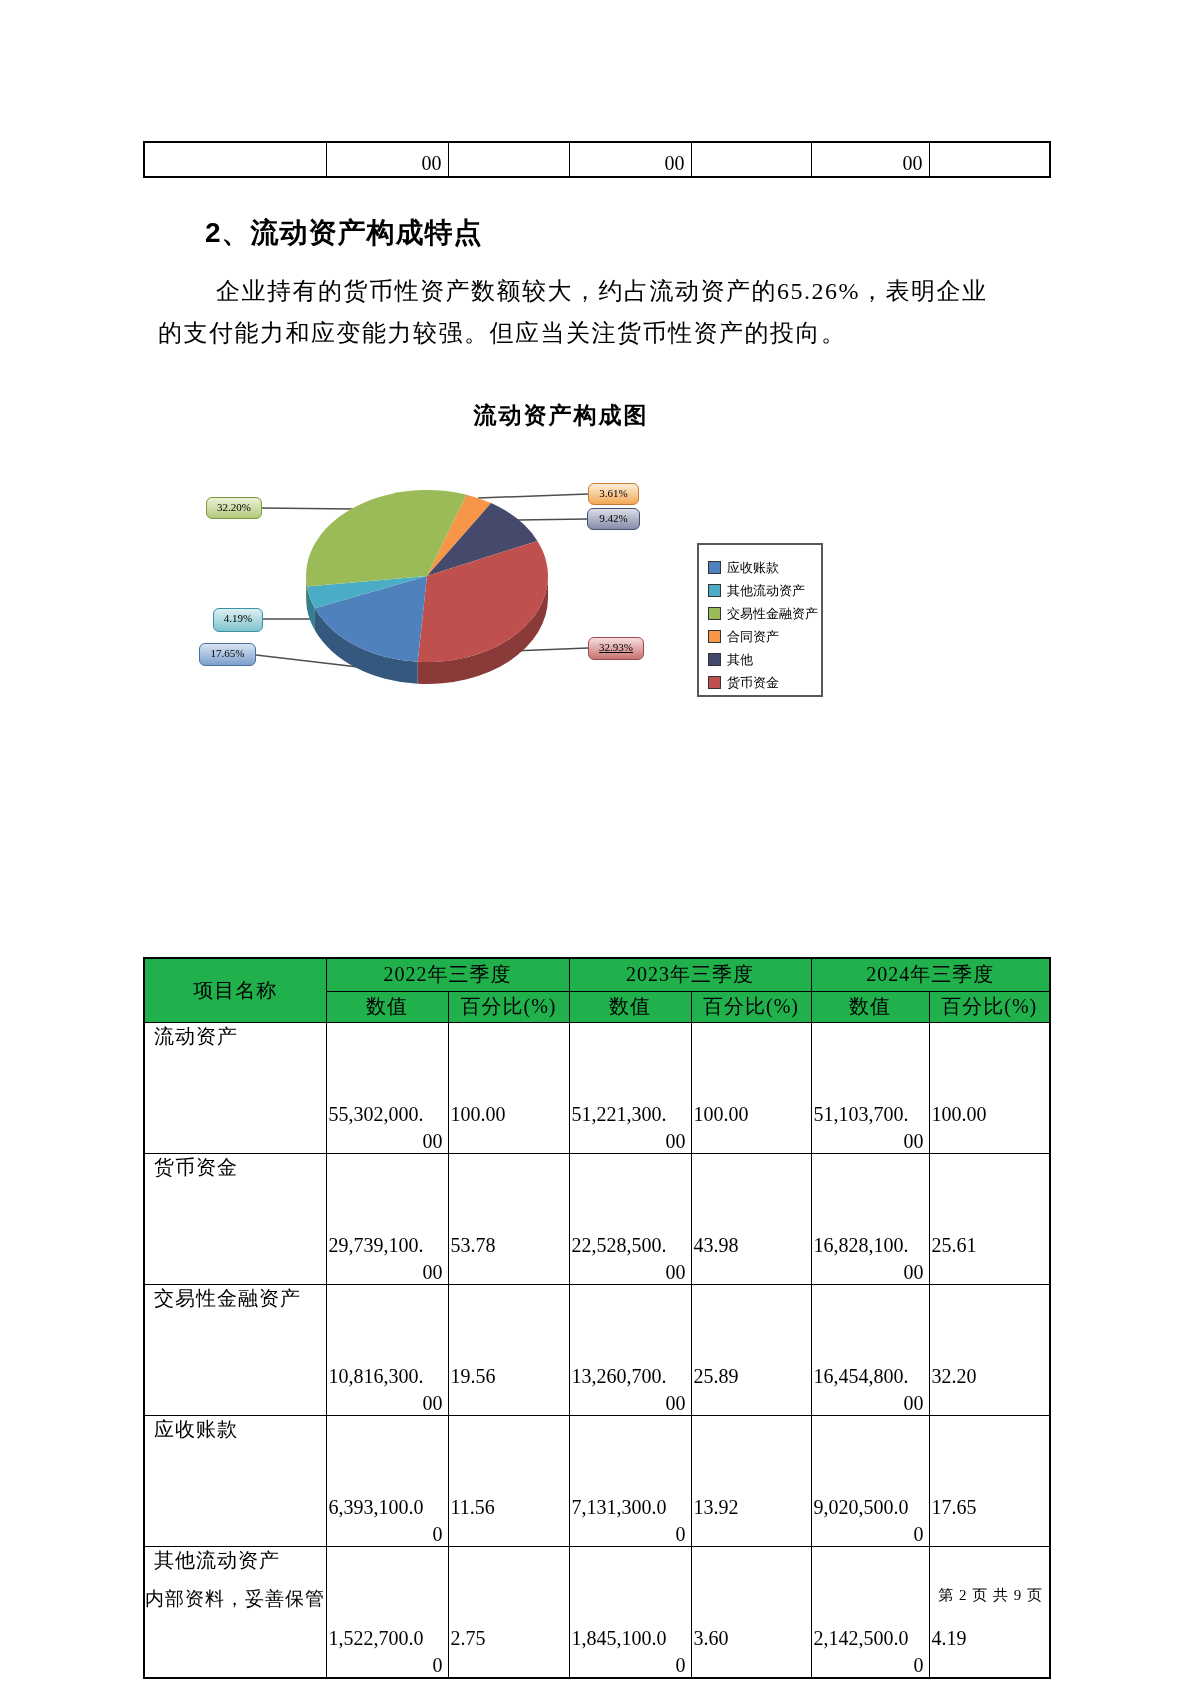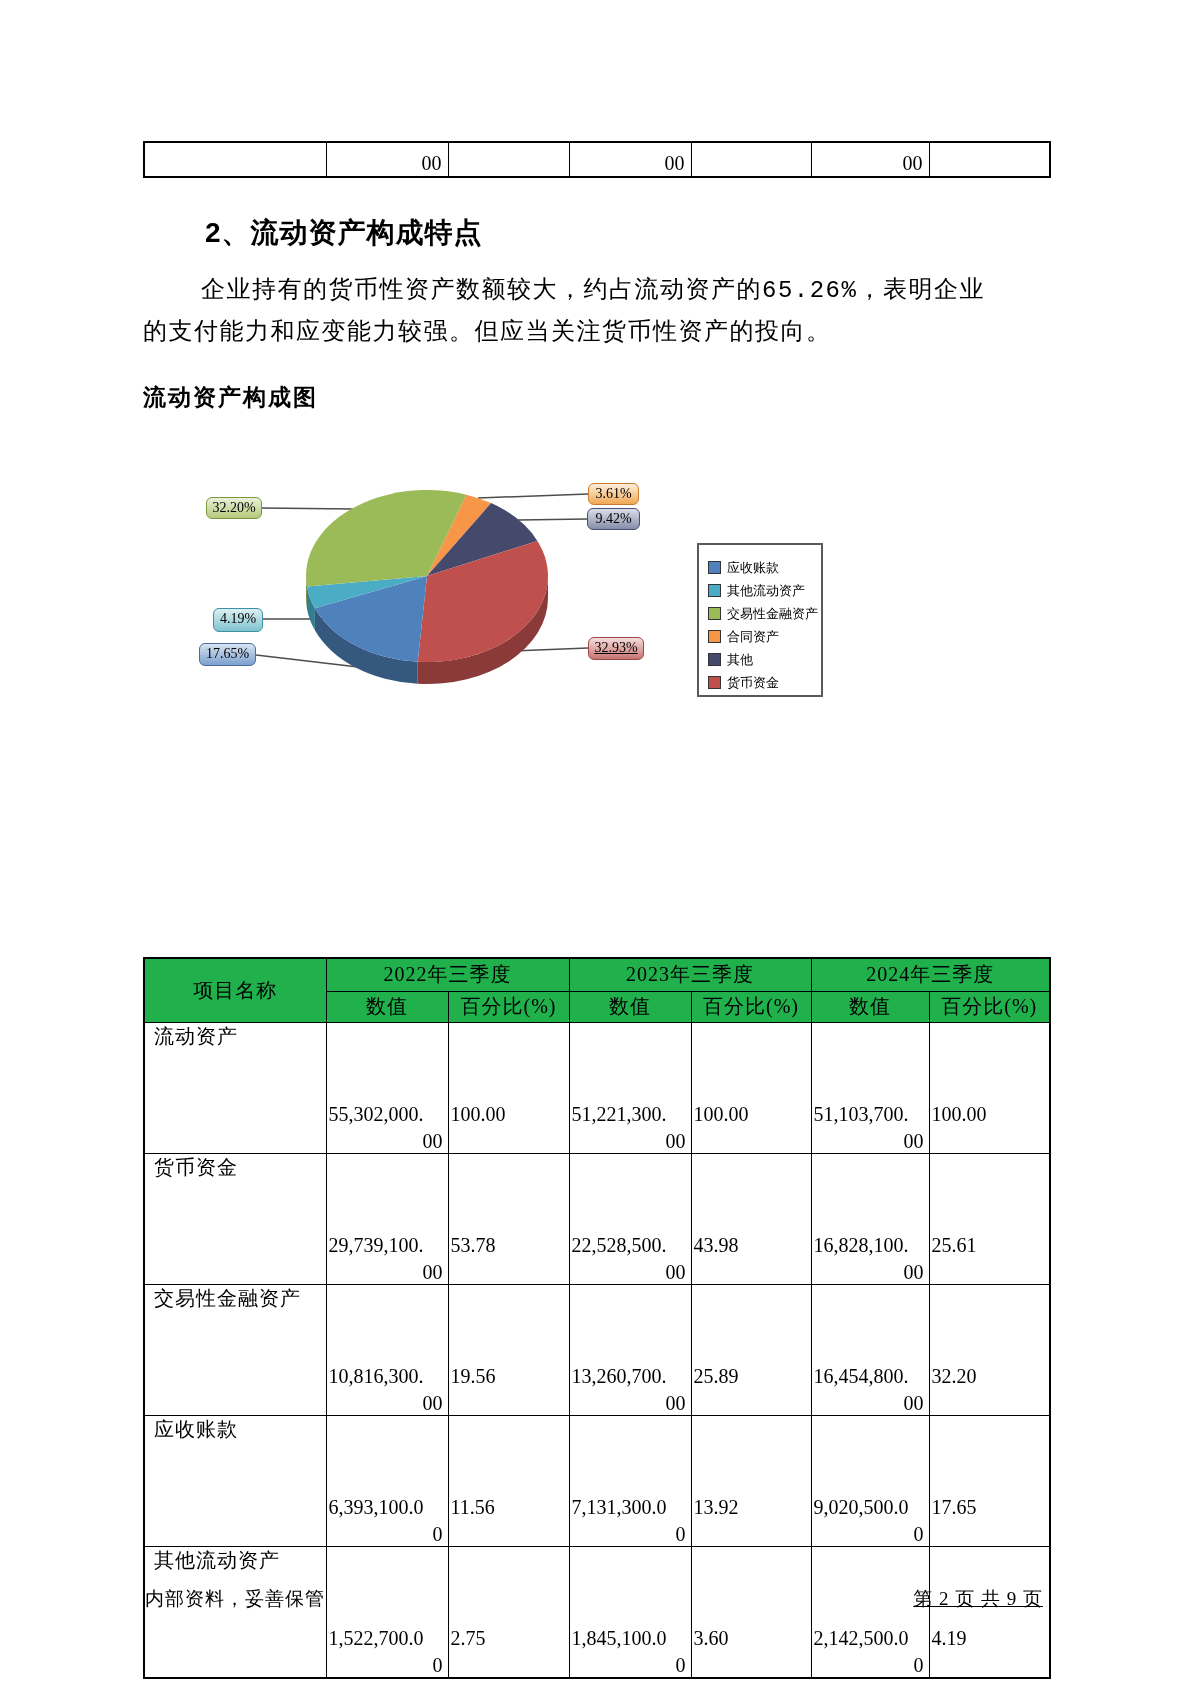--- a/index.html
+++ b/index.html
@@ -27,34 +27,34 @@
   .main-tbl tr.h1 td { height:33px; }
   .main-tbl tr.h2 td { height:31px; }
   .main-tbl tr.data td { height:97px; vertical-align:top; }
   .main-tbl td.name { vertical-align:middle; padding-left:9px; letter-spacing:1px; }
   .main-tbl .l1 { text-align:left; padding:44px 5px 0 2px; line-height:22px;margin-top:36px; }
   .main-tbl .l2 { text-align:right; padding:4px 5px 0 2px; line-height:24px; }
 
   
   .heading { position:absolute; left:205px; top:214px; font-size:28px; font-weight:bold;
              font-family:"Liberation Sans","DejaVu Sans",sans-serif; letter-spacing:1px; }
-  .para { position:absolute; left:143px; top:270px; width:910px; font-size:24px;
-          letter-spacing:1.5px;font-family:Liberation Mono, monospace; }
+  .para { position:absolute; left:158px; top:270px; width:910px; font-size:24px;
+          letter-spacing:1.5px; }
   .para .pl { line-height:42px; white-space:nowrap; }
   .para .pl.first { text-indent:58px; }
 
-  .chart-title { position:absolute; left:143px; top:382px; width:836px; text-align:left;
+  .chart-title { position:absolute; left:143px; top:400px; width:836px; text-align:center;
                  font-size:23px; font-weight:bold;
                  font-family:"Liberation Sans","DejaVu Sans",sans-serif; letter-spacing:2px; }
 
   
   .pie-svg { position:absolute; left:140px; top:430px; width:770px; height:280px; z-index:1; }
 
   .pct-box { position:absolute; z-index:2; border-radius:6px; text-align:center;
-             font-size:14px; line-height:19px; color:#000; }
+             font-size:11px; line-height:19px; color:#000; }
   .pct-green  { left:206px; top:497px; width:56px; height:22px; border:1.5px solid #7c9a3d;
                 background:linear-gradient(#eaf1d8,#b4ca7c); }
   .pct-teal   { left:213px; top:608px; width:50px; height:24px; border:1.5px solid #3d8fa3;
                 background:linear-gradient(#ddf0f2,#7fc3cd); }
   .pct-blue   { left:199px; top:643px; width:57px; height:23px; border:1.5px solid #4a6f9e;
                 background:linear-gradient(#d9e4f1,#7b9fce); }
   .pct-orange { left:588px; top:483px; width:51px; height:22px; border:1.5px solid #c97c2f;
                 background:linear-gradient(#fdeedb,#f2a855); }
   .pct-navy   { left:587px; top:508px; width:53px; height:22px; border:1.5px solid #4a4f73;
                 background:linear-gradient(#dcdee8,#868da9); }
@@ -63,21 +63,21 @@
 
   .legend { position:absolute; left:697px; top:543px; width:126px; height:154px; z-index:3;
             background:#fff; border:2px solid #595959; padding:11px 0 0 9px;
             font-family:"Liberation Sans","DejaVu Sans",sans-serif; }
   .legend-item { display:flex; align-items:center; height:23px; }
   .legend-swatch { width:13px; height:13px; border:1px solid #333; margin-right:6px; flex:0 0 13px; }
   .legend-label { font-size:13px; white-space:nowrap; letter-spacing:0; }
 
   
   .footer-left  { position:absolute; left:145px; top:1586px; font-size:19px; letter-spacing:1px; }
-  .footer-right { position:absolute; right:148px; top:1586px; font-size:19px; letter-spacing:1px;text-decoration:underline; }
+  .footer-right { position:absolute; right:148px; top:1586px; font-size:15px; letter-spacing:1px; }
 </style>
 </head>
 <body>
 
 <div class="page">
 
   <table class="tbl top-tbl">
     <colgroup>
       <col style="width:182px">
         <col style="width:122px">

